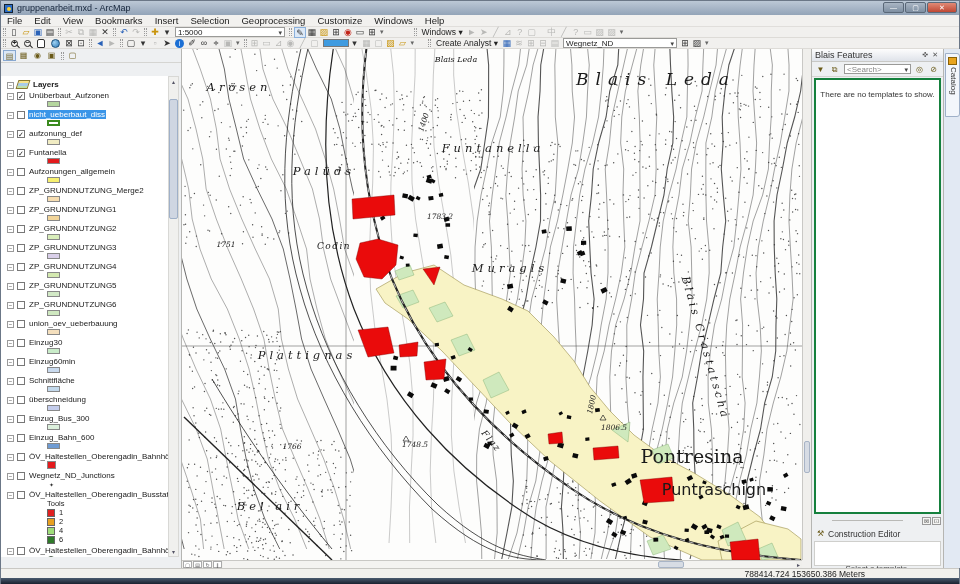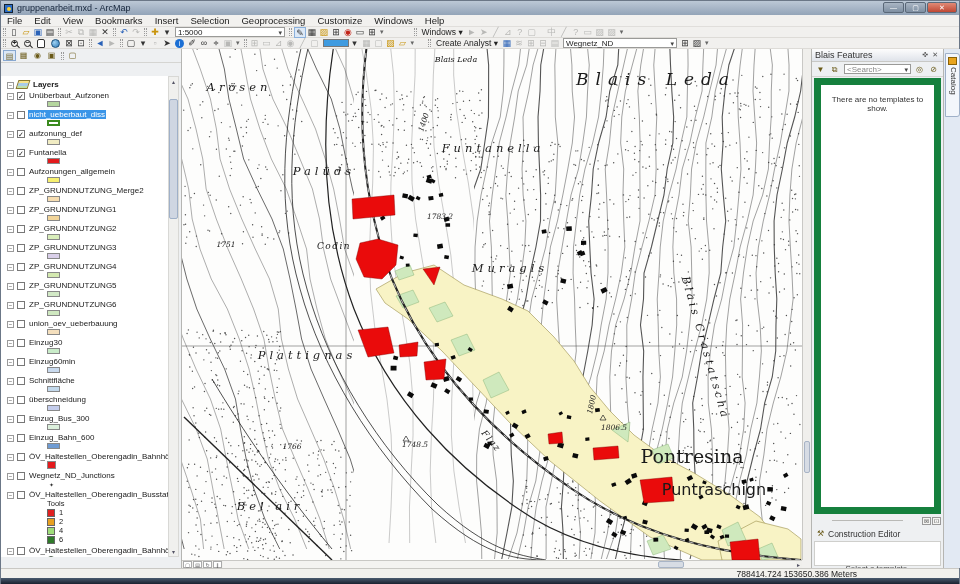--- a/index.html
+++ b/index.html
@@ -73,34 +73,34 @@
   #maphs { position:absolute; left:181px; top:559px; width:620px; height:8px; background:#f0efec; border-top:1px solid #c9c8c5; display:flex; align-items:center; font-size:6px; color:#555; }
   .vico { width:9px; height:7px; border:1px solid #aaa; background:#fff; margin-left:1px; font-size:5px; line-height:6px; text-align:center; color:#555; }
   #hstrack { position:relative; flex:1; height:8px; background:#f4f3f1; margin:0 1px; }
   #hsthumb { position:absolute; left:76%; width:26px; top:0; height:7px; background:#d7dce4; border:1px solid #a8b4c6; border-radius:2px; }
   #mapvs { position:absolute; left:801px; top:48px; width:9px; height:511px; background:#f0efec; border-left:1px solid #c9c8c5; }
   #vsthumb { position:absolute; left:1px; width:6px; top:392px; height:32px; background:#d7dce4; border:1px solid #a8b4c6; border-radius:2px; }
 
   
   #cfpanel { position:absolute; left:810px; top:48px; width:132px; height:519px; background:#eef0f2; border-left:1px solid #b5b5b2; }
   #cftools { height:15px; display:flex; align-items:center; border-bottom:1px solid #d5d5d2; padding:0 2px; }
-  #cfbody { position:absolute; left:2px; right:2px; top:29px; height:436px; background:#fff; border:7px solid #15803d; font-size:8px; color:#333; text-align:center; padding-top:10px; }
+  #cfbody { position:absolute; left:2px; right:2px; top:29px; height:436px; background:#fff; border:2px solid #15803d; font-size:8px; color:#333; text-align:center; padding-top:10px; }
   #cfsplit { position:absolute; left:2px; right:2px; top:467px; height:10px; display:flex; align-items:center; }
   #cfsplit .bar { flex:1; height:3px; border-top:1px solid #b9b9b6; margin:0 18px; }
   #cfsplit .mini { width:9px; height:8px; border:1px solid #999; background:#f4f4f2; font-size:6px; line-height:7px; text-align:center; color:#555; margin-left:1px; }
   #cthead { position:absolute; left:2px; right:2px; top:478px; height:13px; display:flex; align-items:center; font-size:8.5px; color:#333; background:#eef0f2; }
   #ctbody { position:absolute; left:2px; right:2px; top:492px; bottom:2px; background:#fff; border:1px solid #cfcfcc; font-size:8px; color:#444; text-align:center; padding-top:22px; }
   #catstrip { position:absolute; left:942px; top:48px; width:18px; height:519px; background:#e2e9f3; border-left:1px solid #b5b5b2; }
   #cattab { position:absolute; left:1px; top:4px; width:15px; height:64px; background:#f3f6fb; border:1px solid #9fb0c8; border-radius:0 3px 3px 0; }
   #cattab .cico { width:9px; height:8px; margin:3px auto 2px; background:#e8a41e; border:1px solid #8a6208; }
   #cattab .ctext { writing-mode:vertical-rl; font-size:8px; color:#333; margin-left:3px; }
 
   
   #statusbar { position:absolute; left:0; top:567px; width:100%; height:10px; background:#f2f1ed; border-top:1px solid #c9c8c4; font-size:8.5px; color:#222; }
-  #coords { position:absolute; right:102px; top:0; }
+  #coords { position:absolute; right:94px; top:0; }
   #bottomstrip { position:absolute; left:0; top:577px; width:100%; height:7px; background:linear-gradient(#4a5a6e,#121824); }
 
   
   text { fill:#1a1a1a; }
   .sm   { font:italic 8px "DejaVu Serif",serif; }
   .big  { font:italic 17px "DejaVu Serif",serif; letter-spacing:7px; }
   .med  { font:italic 11.5px "DejaVu Serif",serif; letter-spacing:4px; }
   .med2 { font:italic 9px "DejaVu Serif",serif; letter-spacing:1.5px; }
   .med2b{ font:italic 11px "DejaVu Serif",serif; letter-spacing:3px; }
   .town { font:19px "DejaVu Serif",serif; }

